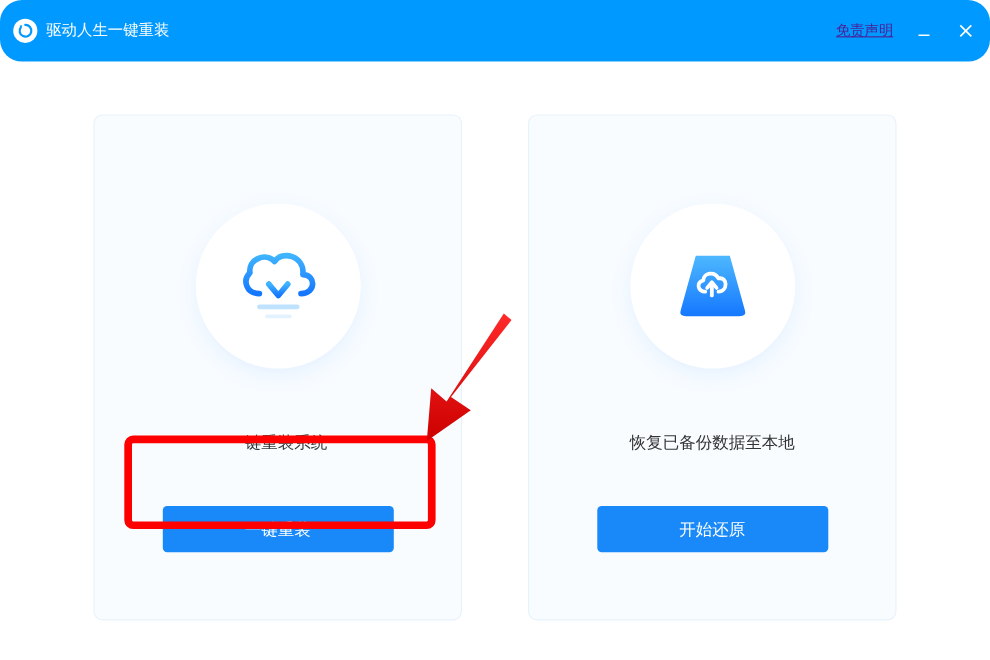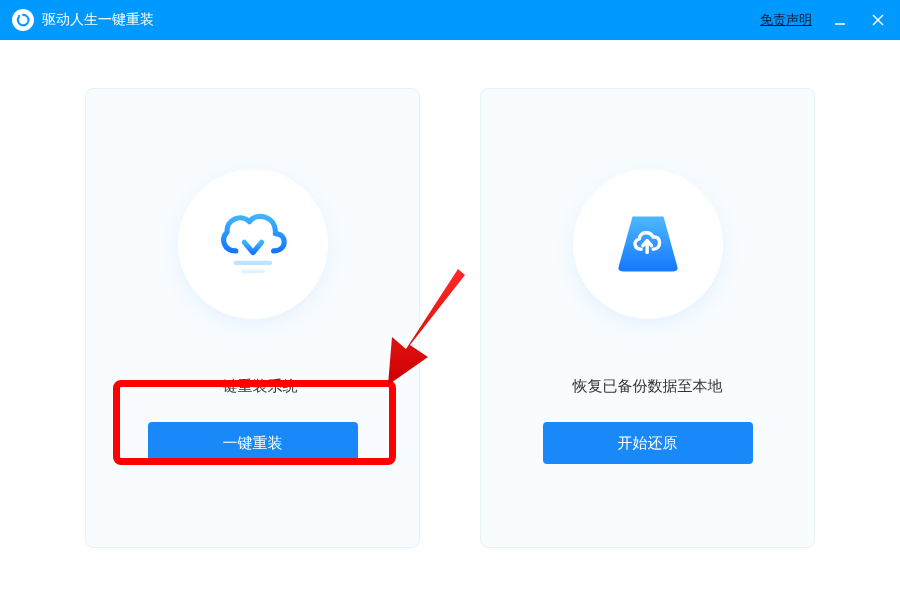--- a/index.html
+++ b/index.html
@@ -4,46 +4,47 @@
   <style>
     * { margin: 0; padding: 0; box-sizing: border-box; }
     body {
       font-family: "Microsoft YaHei", "PingFang SC", sans-serif;
       background: #ffffff;
       width: 900px;
       height: 600px;
       overflow: hidden;
     }
     .titlebar {
-      height: 40px;
+      height: 56px;
       background: #0099ff;
       display: flex;
       align-items: center;
       padding: 0 12px;
       color: #ffffff;
       font-size: 14px;
+      border-radius: 20px;
     }
     .titlebar-left { display: flex; align-items: center; gap: 8px; }
     .app-logo {
       width: 22px;
       height: 22px;
       background: #ffffff;
       border-radius: 50%;
       display: flex;
       align-items: center;
       justify-content: center;
     }
     .titlebar-right {
       margin-left: auto;
       display: flex;
       align-items: center;
       gap: 18px;
     }
     .disclaimer-link {
-      color: #0f172a;
+      color: #4c1d95;
       font-size: 13px;
       text-decoration: underline;
       cursor: pointer;
     }
     .win-btn {
       cursor: pointer;
       display: flex;
       align-items: center;
       justify-content: center;
       width: 20px;
@@ -77,21 +78,21 @@
       align-items: center;
       justify-content: center;
       box-shadow: 0 6px 20px rgba(0,120,255,0.08);
     }
     .card-title {
       margin-top: 58px;
       font-size: 15px;
       color: #333333;
     }
     .card-button {
-      margin-top: 26px;
+      margin-top: 48px;
       width: 210px;
       height: 42px;
       background: #1989fa;
       color: #ffffff;
       border: none;
       border-radius: 4px;
       font-size: 15px;
       cursor: pointer;
     }
     .highlight-box {

